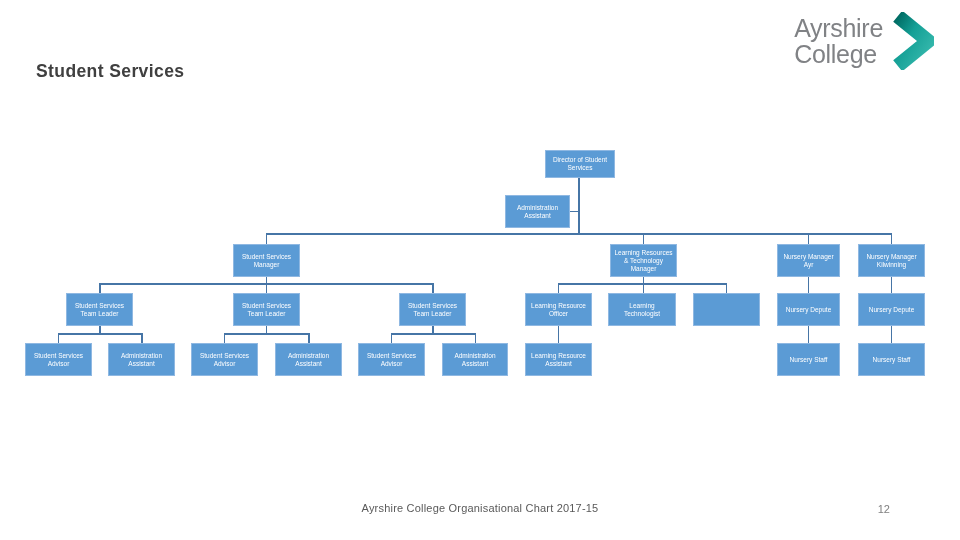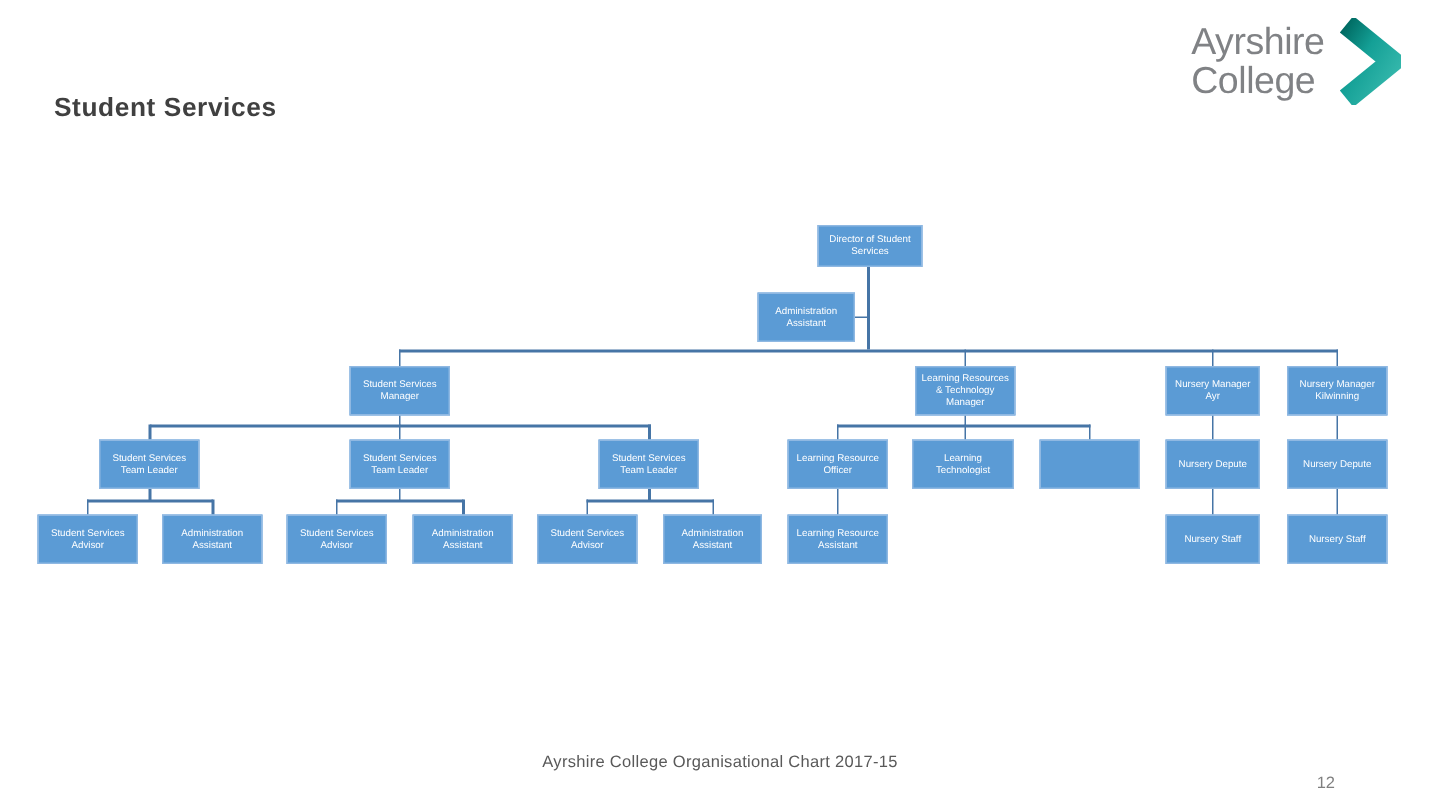--- a/index.html
+++ b/index.html
@@ -30,21 +30,21 @@
     display:flex;align-items:center;justify-content:center;padding:1px 2px;
   }
   .edge{position:absolute;background:#4675A6;}
 
   
   .footer-caption{
     position:absolute;left:0;right:0;top:502px;text-align:center;
     color:#595959;font-size:11px;letter-spacing:.2px;
   }
   .page-number{
-    position:absolute;top:516px;right:70px;color:#7F7F7F;font-size:11px;
+    position:absolute;top:503px;right:70px;color:#7F7F7F;font-size:11px;
   }
 </style>
 </head>
 <body>
 
 <div class="page">
 
   <div class="page-title">Student Services</div>
 
   <div class="logo">

